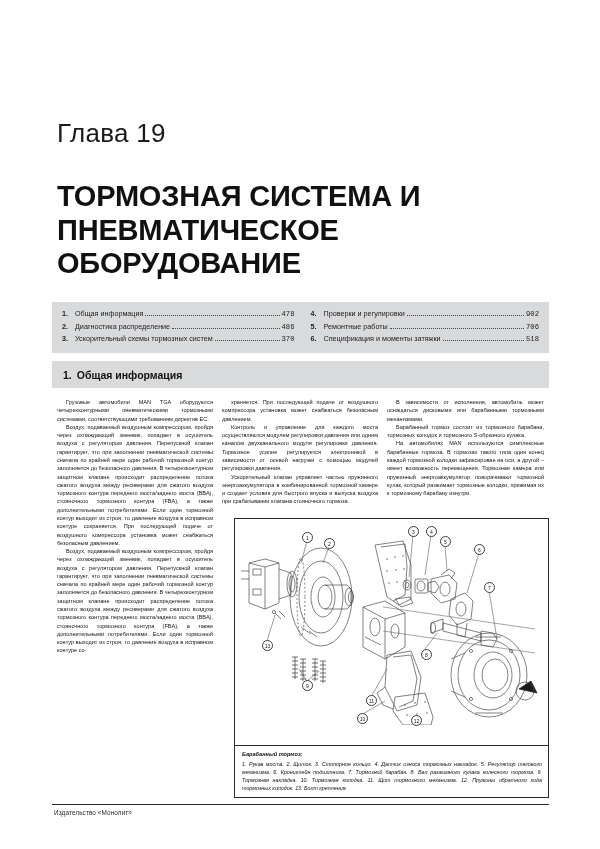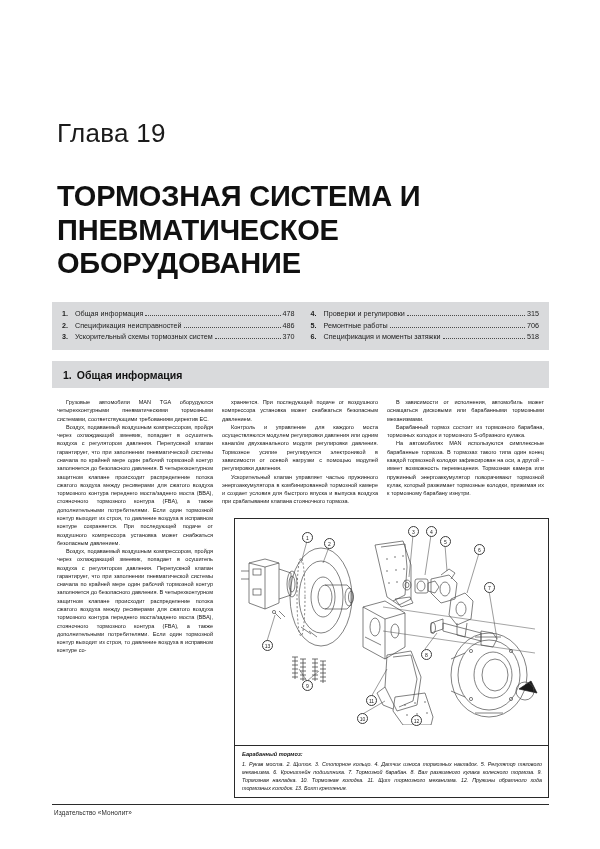--- a/index.html
+++ b/index.html
@@ -77,21 +77,21 @@
     width: 13px;
     flex: 0 0 13px;
   }
   .toc-label { flex: 0 0 auto; }
   .toc-dots {
     flex: 1 1 auto;
     border-bottom: 1px dotted #4a4a4a;
     margin: 0 2px 1.5px 2px;
     height: 7px;
   }
-  .toc-page { flex: 0 0 auto; font-weight: 400; }
+  .toc-page { flex: 0 0 auto; font-weight: 400; font-family: Liberation Mono, monospace; }
 
   
   .section-bar {
     position: absolute;
     left: 52px;
     top: 361px;
     width: 497px;
     height: 27px;
     background: #d9dadc;
     display: flex;
@@ -212,37 +212,37 @@
   <div class="toc">
     <div class="toc-col left">
       <div class="toc-row">
         <span class="toc-num">1.</span>
         <span class="toc-label">Общая информация</span>
         <span class="toc-dots"></span>
         <span class="toc-page">478</span>
       </div>
       <div class="toc-row">
         <span class="toc-num">2.</span>
-        <span class="toc-label">Спецификация неисправностей</span>
+        <span class="toc-label">Диагностика распределение</span>
         <span class="toc-dots"></span>
         <span class="toc-page">486</span>
       </div>
       <div class="toc-row">
         <span class="toc-num">3.</span>
         <span class="toc-label">Ускорительный схемы тормозных систем</span>
         <span class="toc-dots"></span>
         <span class="toc-page">370</span>
       </div>
     </div>
     <div class="toc-col right">
       <div class="toc-row">
         <span class="toc-num">4.</span>
         <span class="toc-label">Проверки и регулировки</span>
         <span class="toc-dots"></span>
-        <span class="toc-page">315</span>
+        <span class="toc-page">902</span>
       </div>
       <div class="toc-row">
         <span class="toc-num">5.</span>
         <span class="toc-label">Ремонтные работы</span>
         <span class="toc-dots"></span>
         <span class="toc-page">706</span>
       </div>
       <div class="toc-row">
         <span class="toc-num">6.</span>
         <span class="toc-label">Спецификация и моменты затяжки</span>

